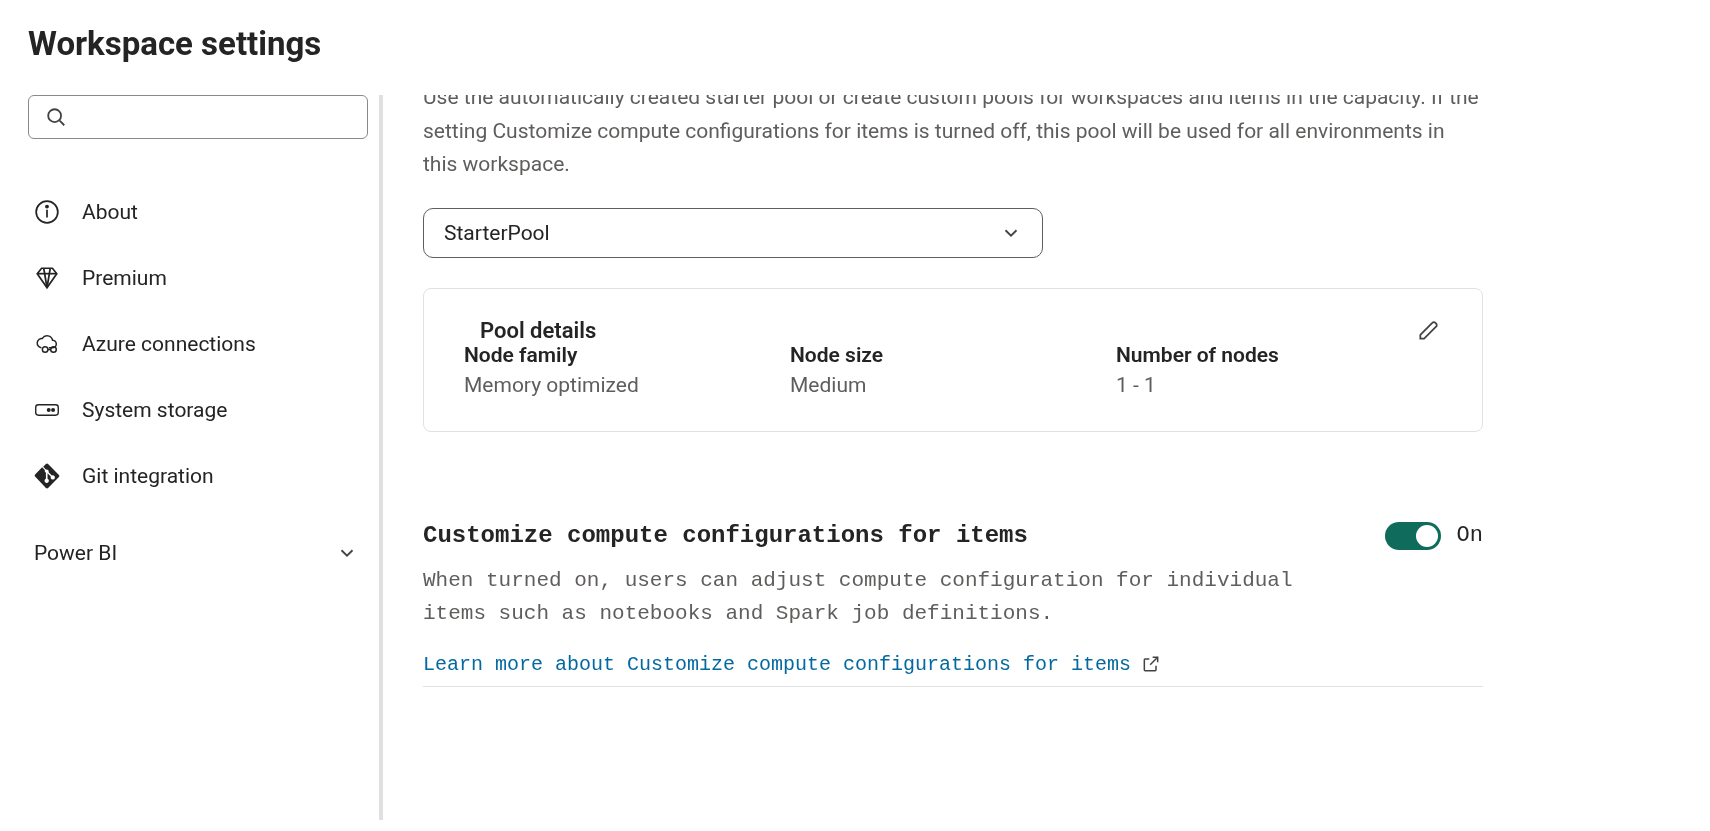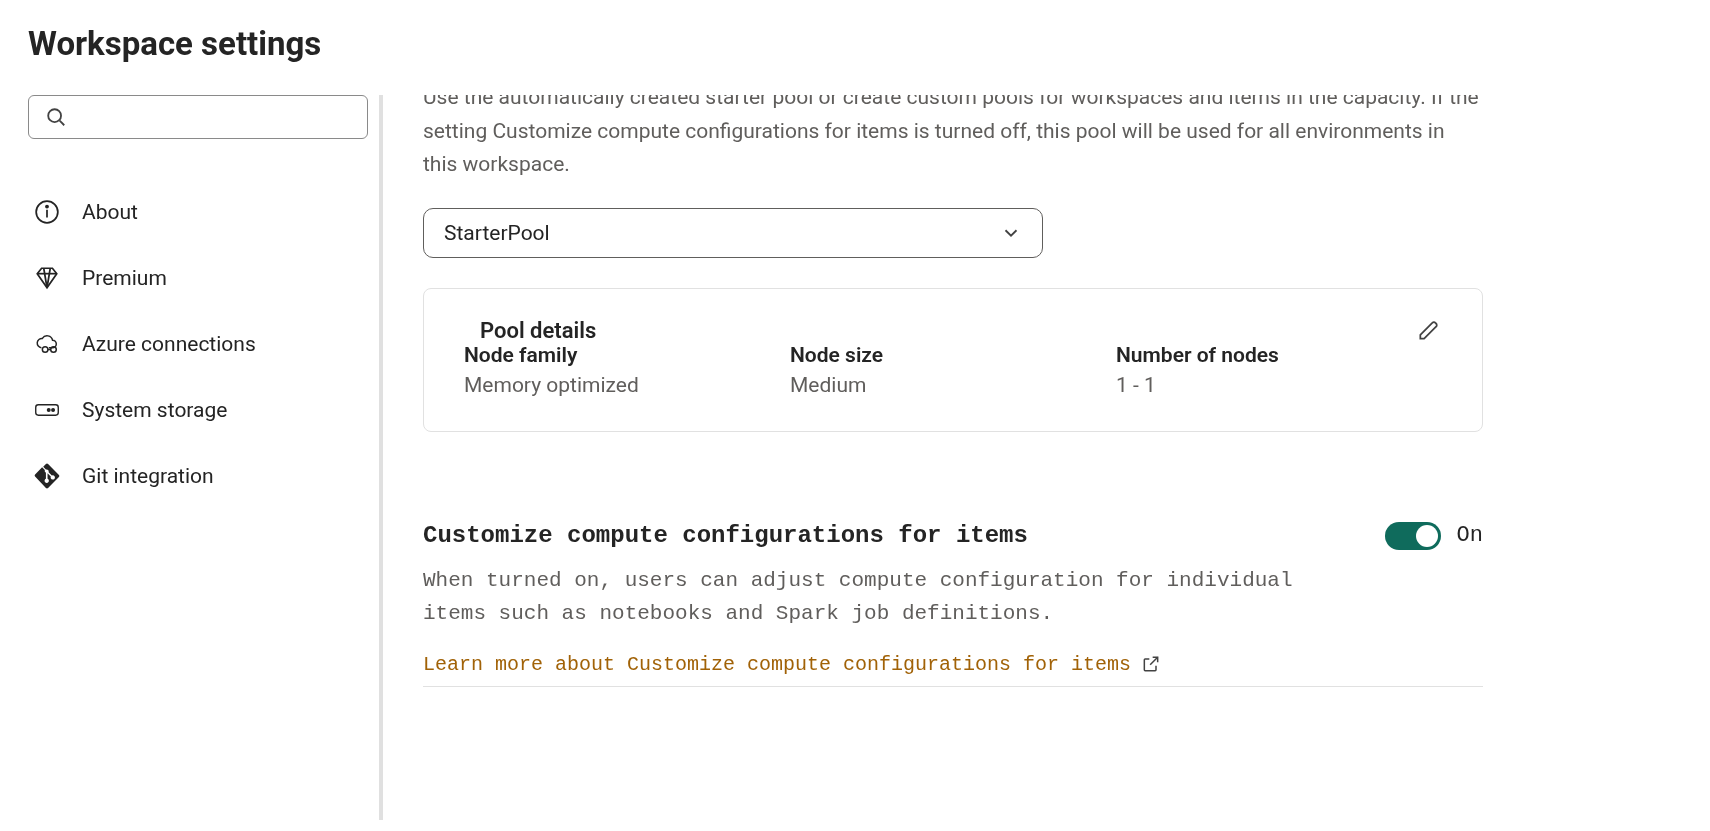--- a/index.html
+++ b/index.html
@@ -132,21 +132,21 @@
     font-size: 21px; color:#605e5c; line-height:1.6; margin-top: 14px;
     max-width: 940px;
   }
   .link-row {
     margin-top: 22px; display:flex; align-items:center; gap:10px;
     font-size: 20px;
     padding-bottom: 10px;
     border-bottom: 1px solid #e1e1e1;
     width: 1060px;
   }
-  .link-row a { color:#a16207; text-decoration: none; }
+  .link-row a { color:#0369a1; text-decoration: none; }
   svg { display:block; }
   .search-icon svg, .chev svg, .edit-icon svg, .ext-icon svg { stroke:#424242; }
 </style>
 </head>
 <body>
 
 <div class="page">
   <h1 class="page-title">Workspace settings</h1>
 
   <div class="layout">
@@ -211,20 +211,28 @@
           <span class="icon">
             <svg width="26" height="26" viewBox="0 0 24 24" fill="#242424">
               <path d="M23 11 L13 1 a1.5 1.5 0 0 0 -2 0 L8.5 3.5 11 6 a2 2 0 0 1 2.5 2.5 l3 3 a2 2 0 1 1 -1 1 l-3-3 v5 a2 2 0 1 1 -1.5 0 V9 a2 2 0 0 1 -1 -2.5 L7.5 4 1 10.5 a1.5 1.5 0 0 0 0 2 L11 23 a1.5 1.5 0 0 0 2 0 L23 13 a1.5 1.5 0 0 0 0 -2 Z"></path>
             </svg>
           </span>
           <span>Git integration</span>
         </div>
 
       </nav>
 
+      <div class="sidebar-section">
+        <span>Power BI</span>
+        <span class="chev">
+          <svg width="22" height="22" viewBox="0 0 24 24" fill="none" stroke="#242424" stroke-width="2">
+            <polyline points="6 9 12 15 18 9"></polyline>
+          </svg>
+        </span>
+      </div>
     </aside>
 
     <main class="content">
       <p class="desc-text">Use the automatically created starter pool or create custom pools for workspaces and items in the capacity. If the setting Customize compute configurations for items is turned off, this pool will be used for all environments in this workspace.</p>
 
       <div class="select-box">
         <span>StarterPool</span>
         <span class="chev">
           <svg width="22" height="22" viewBox="0 0 24 24" fill="none" stroke="#242424" stroke-width="2">
             <polyline points="6 9 12 15 18 9"></polyline>

